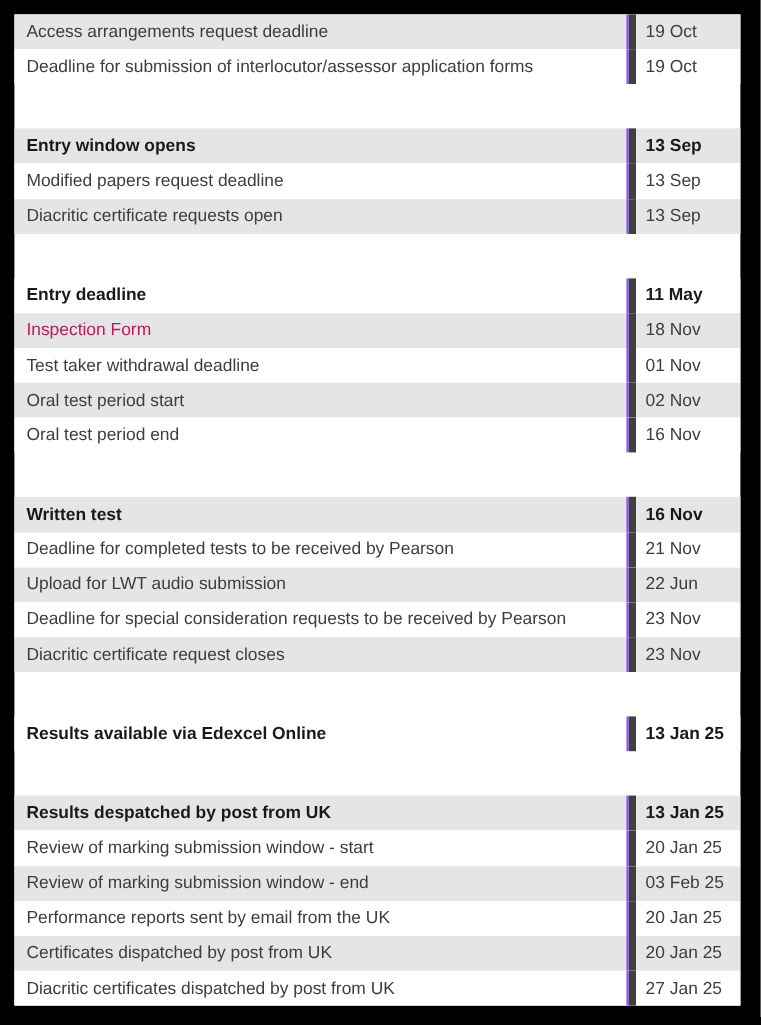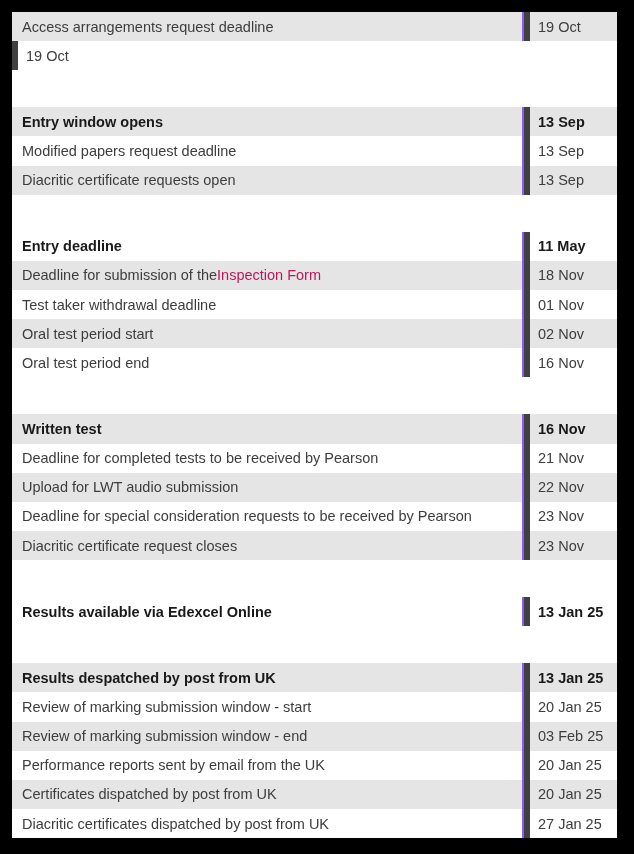--- a/index.html
+++ b/index.html
@@ -61,20 +61,23 @@
 
 <div class="frame">
   <div class="table" id="key-dates-table">
       <div class="row alt">
         <div class="cell event">
           <span>Access arrangements request deadline</span>
         </div>
         <div class="cell date">19 Oct</div>
       </div>
       <div class="row">
+        <div class="cell event">
+          <span>Deadline for submission of interlocutor/assessor application forms</span>
+        </div>
         <div class="cell date">19 Oct</div>
       </div>
       <div class="row alt bold">
         <div class="cell event">
           <span>Entry window opens</span>
         </div>
         <div class="cell date">13 Sep</div>
       </div>
       <div class="row">
         <div class="cell event">
@@ -89,21 +92,20 @@
         <div class="cell date">13 Sep</div>
       </div>
       <div class="row bold">
         <div class="cell event">
           <span>Entry deadline</span>
         </div>
         <div class="cell date">11 May</div>
       </div>
       <div class="row alt">
         <div class="cell event">
-          <span>Deadline for submission of the </span>
           <a class="inline-link" href="#">Inspection Form</a>
         </div>
         <div class="cell date">18 Nov</div>
       </div>
       <div class="row">
         <div class="cell event">
           <span>Test taker withdrawal deadline</span>
         </div>
         <div class="cell date">01 Nov</div>
       </div>
@@ -128,21 +130,21 @@
       <div class="row">
         <div class="cell event">
           <span>Deadline for completed tests to be received by Pearson</span>
         </div>
         <div class="cell date">21 Nov</div>
       </div>
       <div class="row alt">
         <div class="cell event">
           <span>Upload for LWT audio submission</span>
         </div>
-        <div class="cell date">22 Nov</div>
+        <div class="cell date">22 Jun</div>
       </div>
       <div class="row">
         <div class="cell event">
           <span>Deadline for special consideration requests to be received by Pearson</span>
         </div>
         <div class="cell date">23 Nov</div>
       </div>
       <div class="row alt">
         <div class="cell event">
           <span>Diacritic certificate request closes</span>

